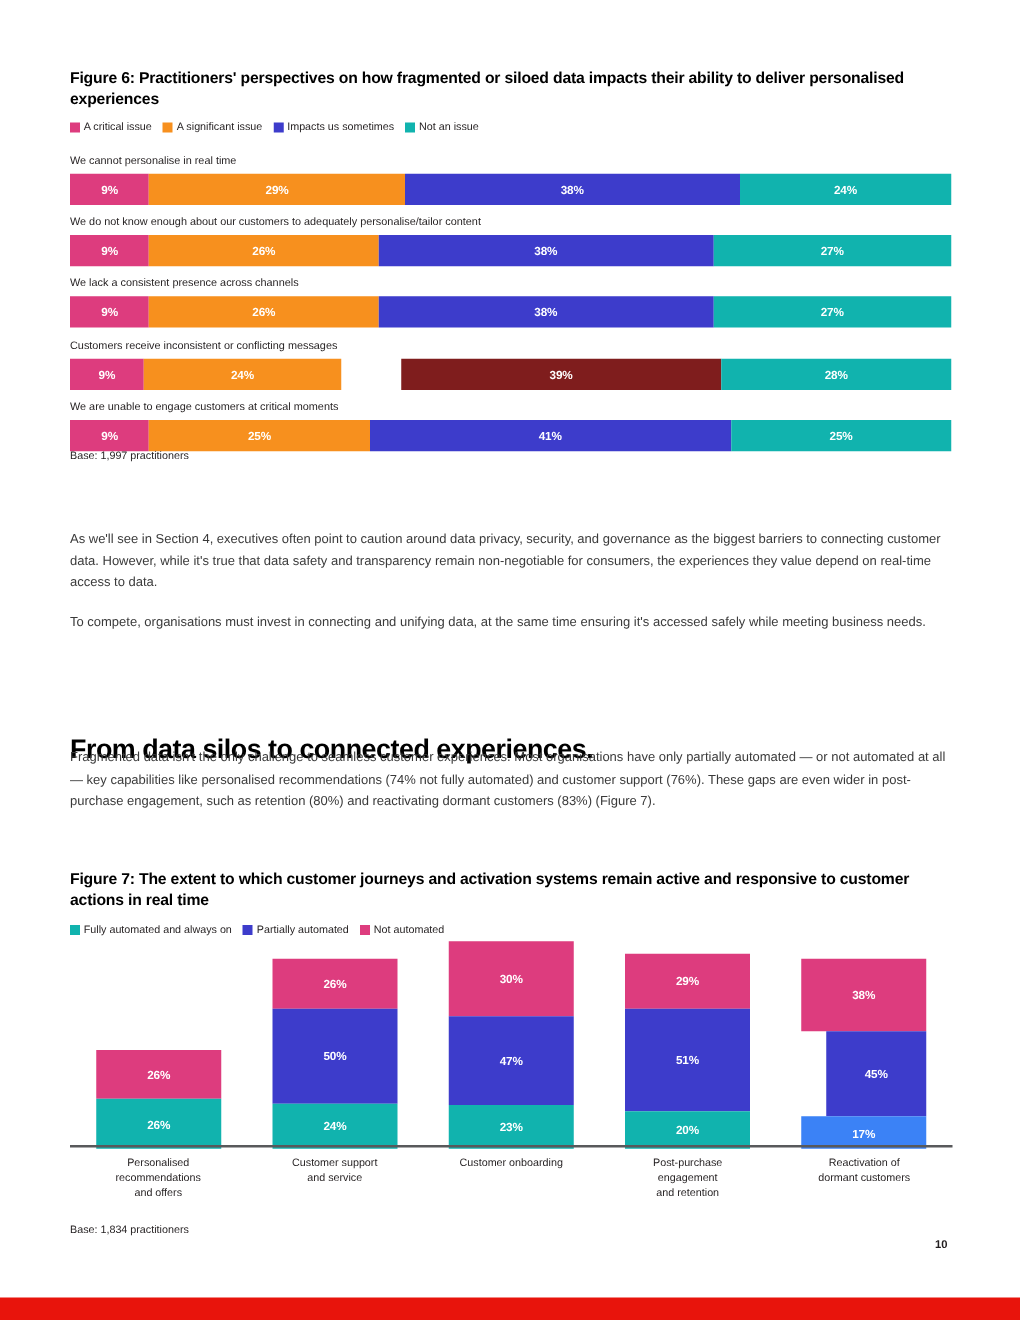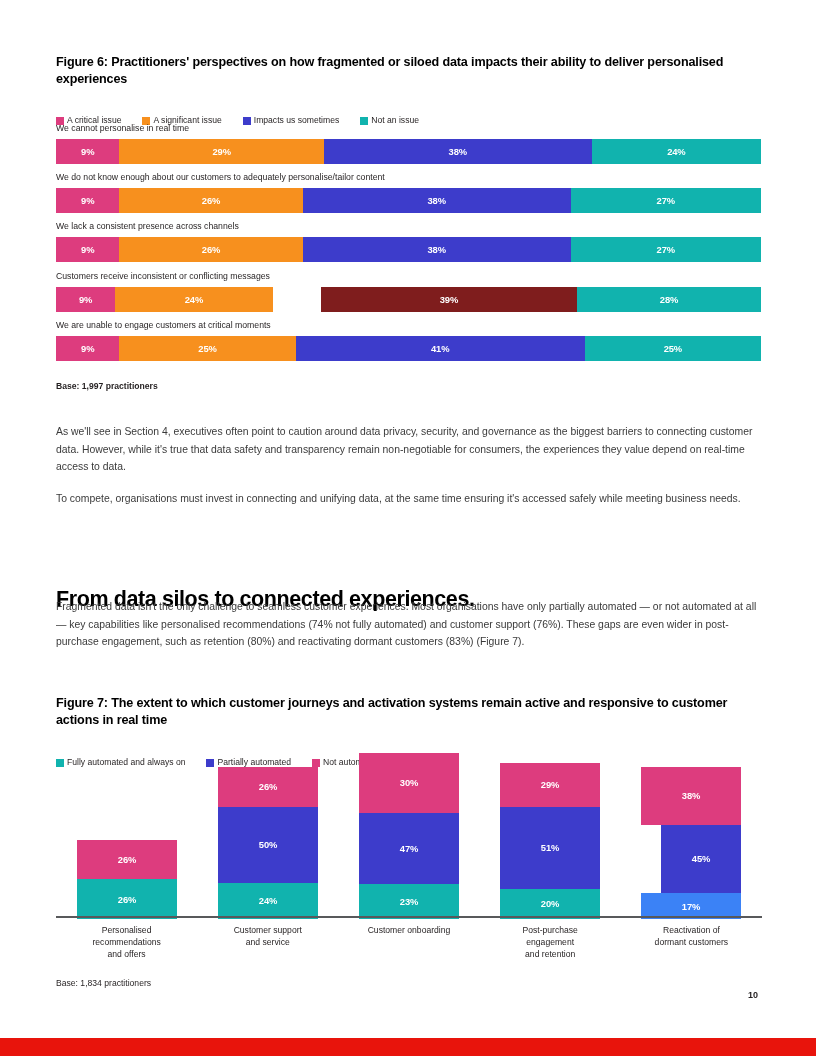--- a/index.html
+++ b/index.html
@@ -26,25 +26,24 @@
     font-weight:bold;
     line-height:16.5px;
     letter-spacing:-0.15px;
     color:#000000;
   }
   .legend{
     position:absolute;
     left:56px;
     display:flex;
     align-items:center;
-    gap:12px;
+    gap:0px;
     font-size:8.6px;
     color:#231f20;
     white-space:nowrap;
-    margin-top:19px;
   }
   .legend .lg-item{
     display:flex;
     align-items:center;
     margin-right:9px;
   }
   .legend .swatch{
     width:8px;height:8px;
     margin-right:3px;
     flex:0 0 auto;
@@ -221,21 +220,21 @@
       </div>
       <div class="cat-label" style="top: 320px;">We are unable to engage customers at critical moments</div>
       <div class="hbar" style="top: 336px;">
         <div class="seg" style="background: rgb(221, 60, 126); width: 9%;">9%</div>
         <div class="seg" style="background: rgb(247, 144, 30); width: 25%;">25%</div>
         <div class="seg" style="background: rgb(61, 60, 203); width: 41%;">41%</div>
         <div class="seg" style="background: rgb(17, 179, 174); width: 25%;">25%</div>
       </div>
     </div>
 
-  <div class="base-note" style="top:381px;font-weight:bold;">Base: 1,997 practitioners</div>
+  <div class="base-note" style="top:359px;">Base: 1,997 practitioners</div>
 
   <div class="body-par" style="top:423px;">As we'll see in Section 4, executives often point to caution around data privacy, security, and governance as the biggest barriers to connecting customer data. However, while it's true that data safety and transparency remain non-negotiable for consumers, the experiences they value depend on real-time access to data.</div>
   <div class="body-par" style="top:490px;">To compete, organisations must invest in connecting and unifying data, at the same time ensuring it's accessed safely while meeting business needs.</div>
 
   <div class="section-head" style="top:555px;">From data silos to connected experiences.</div>
 
   <div class="body-par" style="top:598px;">Fragmented data isn't the only challenge to seamless customer experiences. Most organisations have only partially automated — or not automated at all — key capabilities like personalised recommendations (74% not fully automated) and customer support (76%). These gaps are even wider in post-purchase engagement, such as retention (80%) and reactivating dormant customers (83%) (Figure 7).</div>
 
   <div class="fig-title" style="top:695px;">Figure 7: The extent to which customer journeys and activation systems remain active and responsive to customer actions in real time</div>
 

